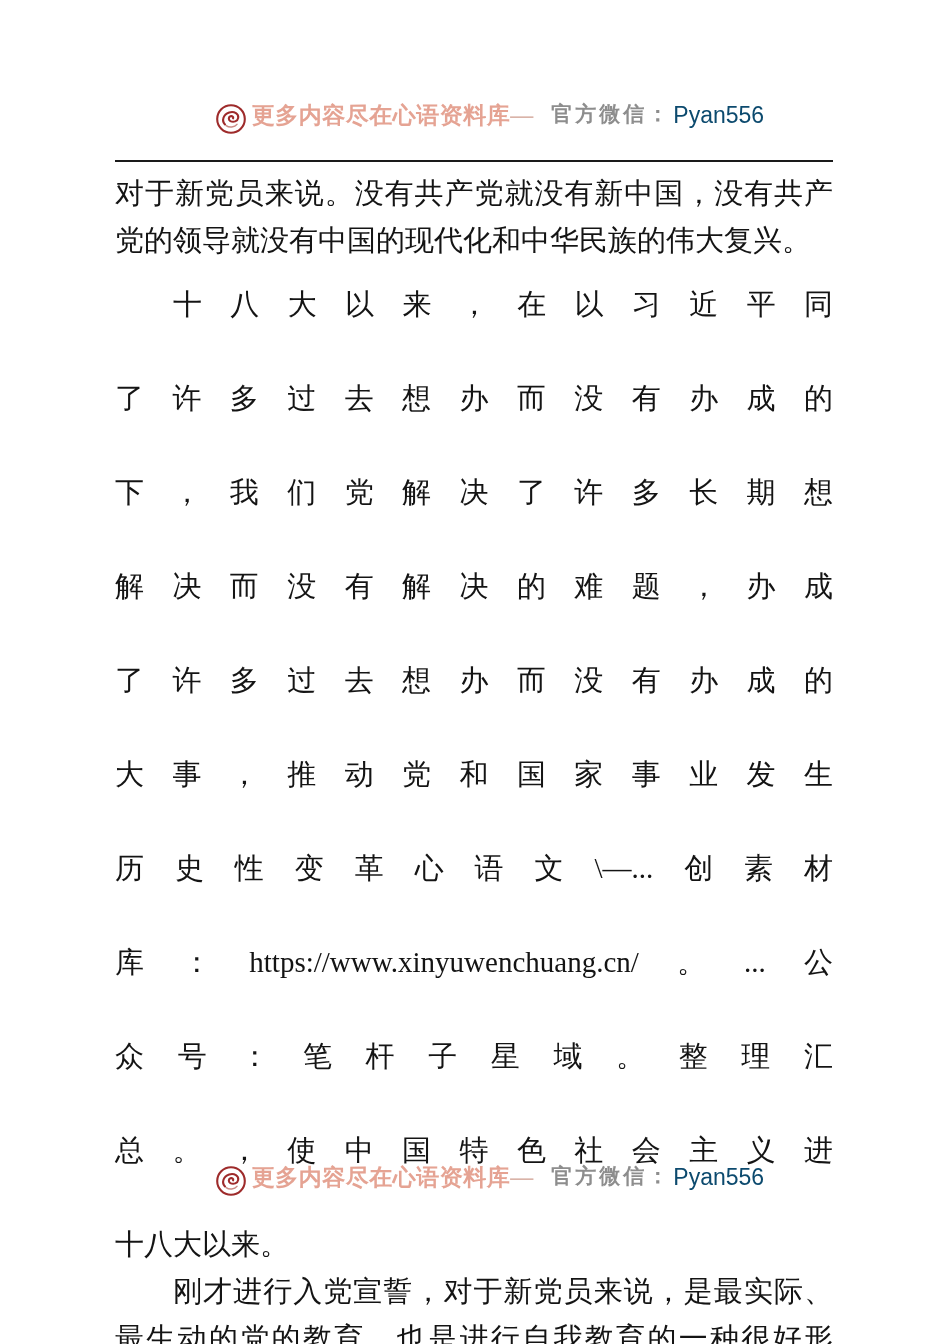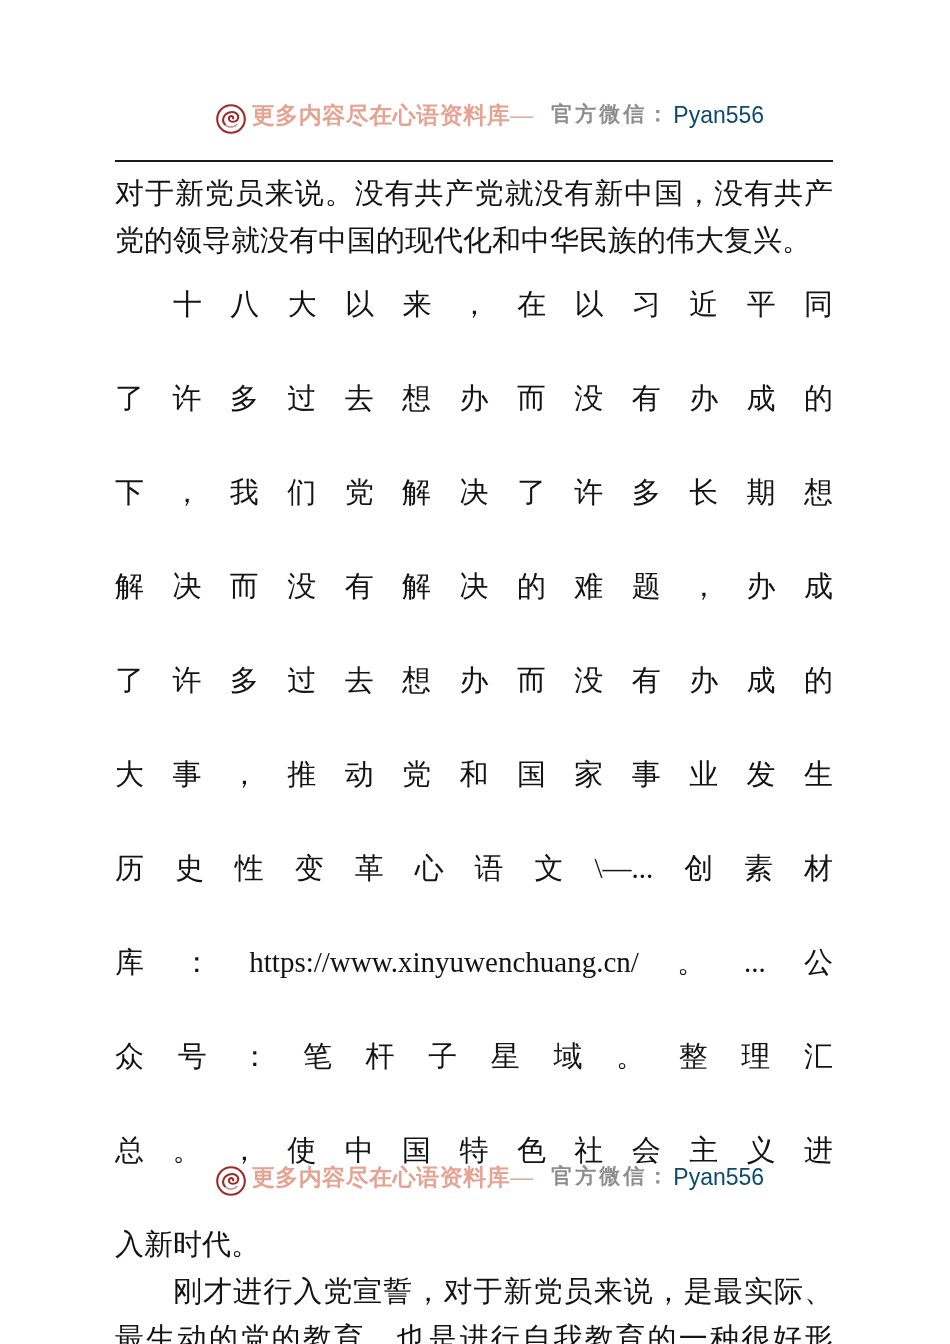--- a/index.html
+++ b/index.html
@@ -159,21 +159,21 @@
       <span class="ln indent">十八大以来，在以习近平同</span>
       <span class="ln">了许多过去想办而没有办成的</span>
       <span class="ln">下，我们党解决了许多长期想</span>
       <span class="ln">解决而没有解决的难题，办成</span>
       <span class="ln">了许多过去想办而没有办成的</span>
       <span class="ln">大事，推动党和国家事业发生</span>
       <span class="ln">历史性变革心语文\—...创素材</span>
       <span class="ln url-text">库：https://www.xinyuwenchuang.cn/。...公</span>
       <span class="ln">众号：笔杆子星域。整理汇</span>
       <span class="ln">总。，使中国特色社会主义进</span>
-      <span class="ln last">入新时代。</span>
+      <span class="ln last">十八大以来。</span>
     </div>
 
     <p class="para indent block">刚才进行入党宣誓，对于新党员来说，是最实际、最生动的党的教育，也是进行自我教育的一种很好形式。入党宣誓是党员政治生命开始的象征，是非常庄重和严肃的事情。党旗代表了党，入党誓词概况了党对党员的要求，也概况了党员对党组织和党的事业应承担的政治责任。希望新党员有了新起点以后，要更加严格要求自己，努力学习党的基本理论和基本知识，增强党员责任意识，在工作中勇挑重担；努力完成自己的本职工作，正确处理好个人利益和集体利益的</p>
 
   </div>
 
   <div class="watermark footer">
     <span class="wm-logo">
       <svg viewBox="0 0 100 100" xmlns="http://www.w3.org/2000/svg">
         <circle cx="50" cy="50" r="46" fill="none" stroke="#9e2b2b" stroke-width="7"></circle>

